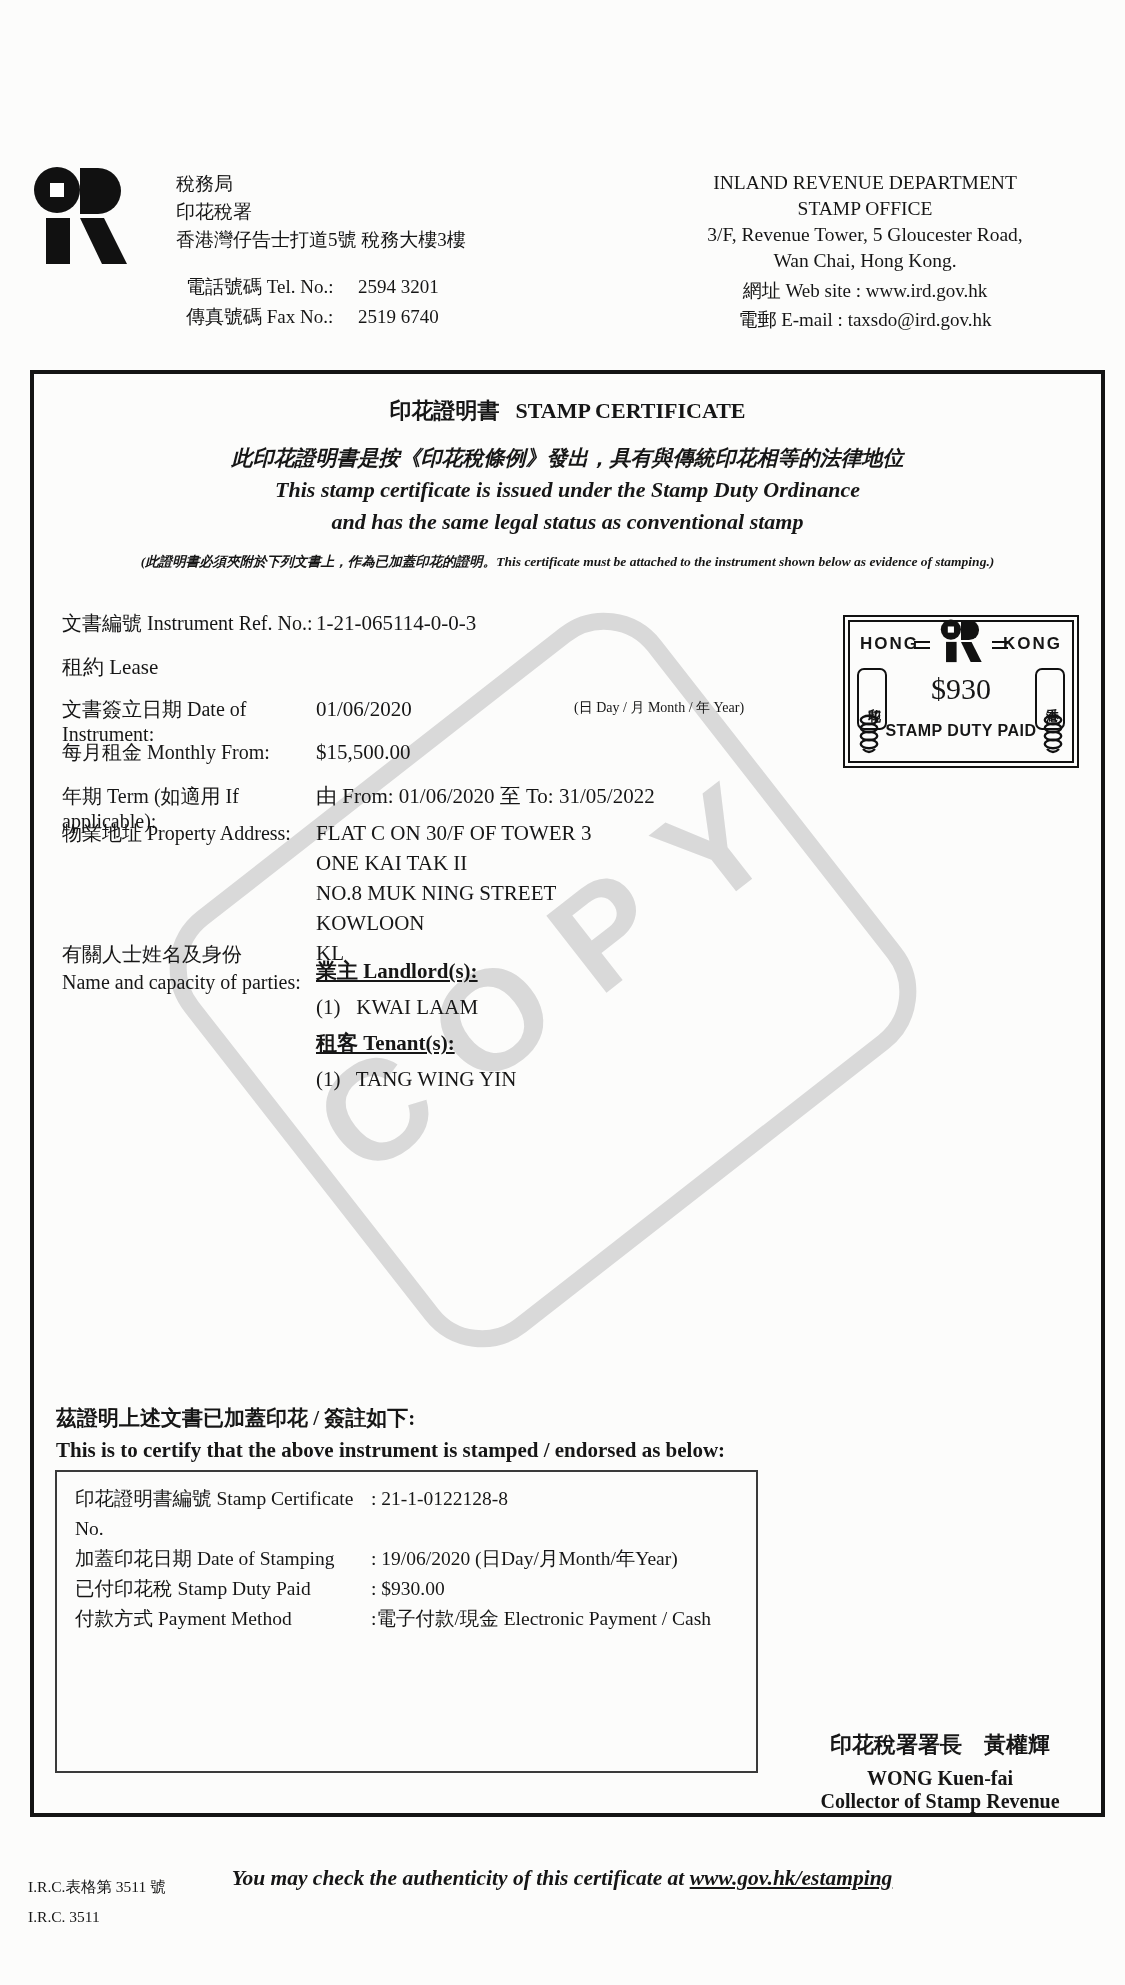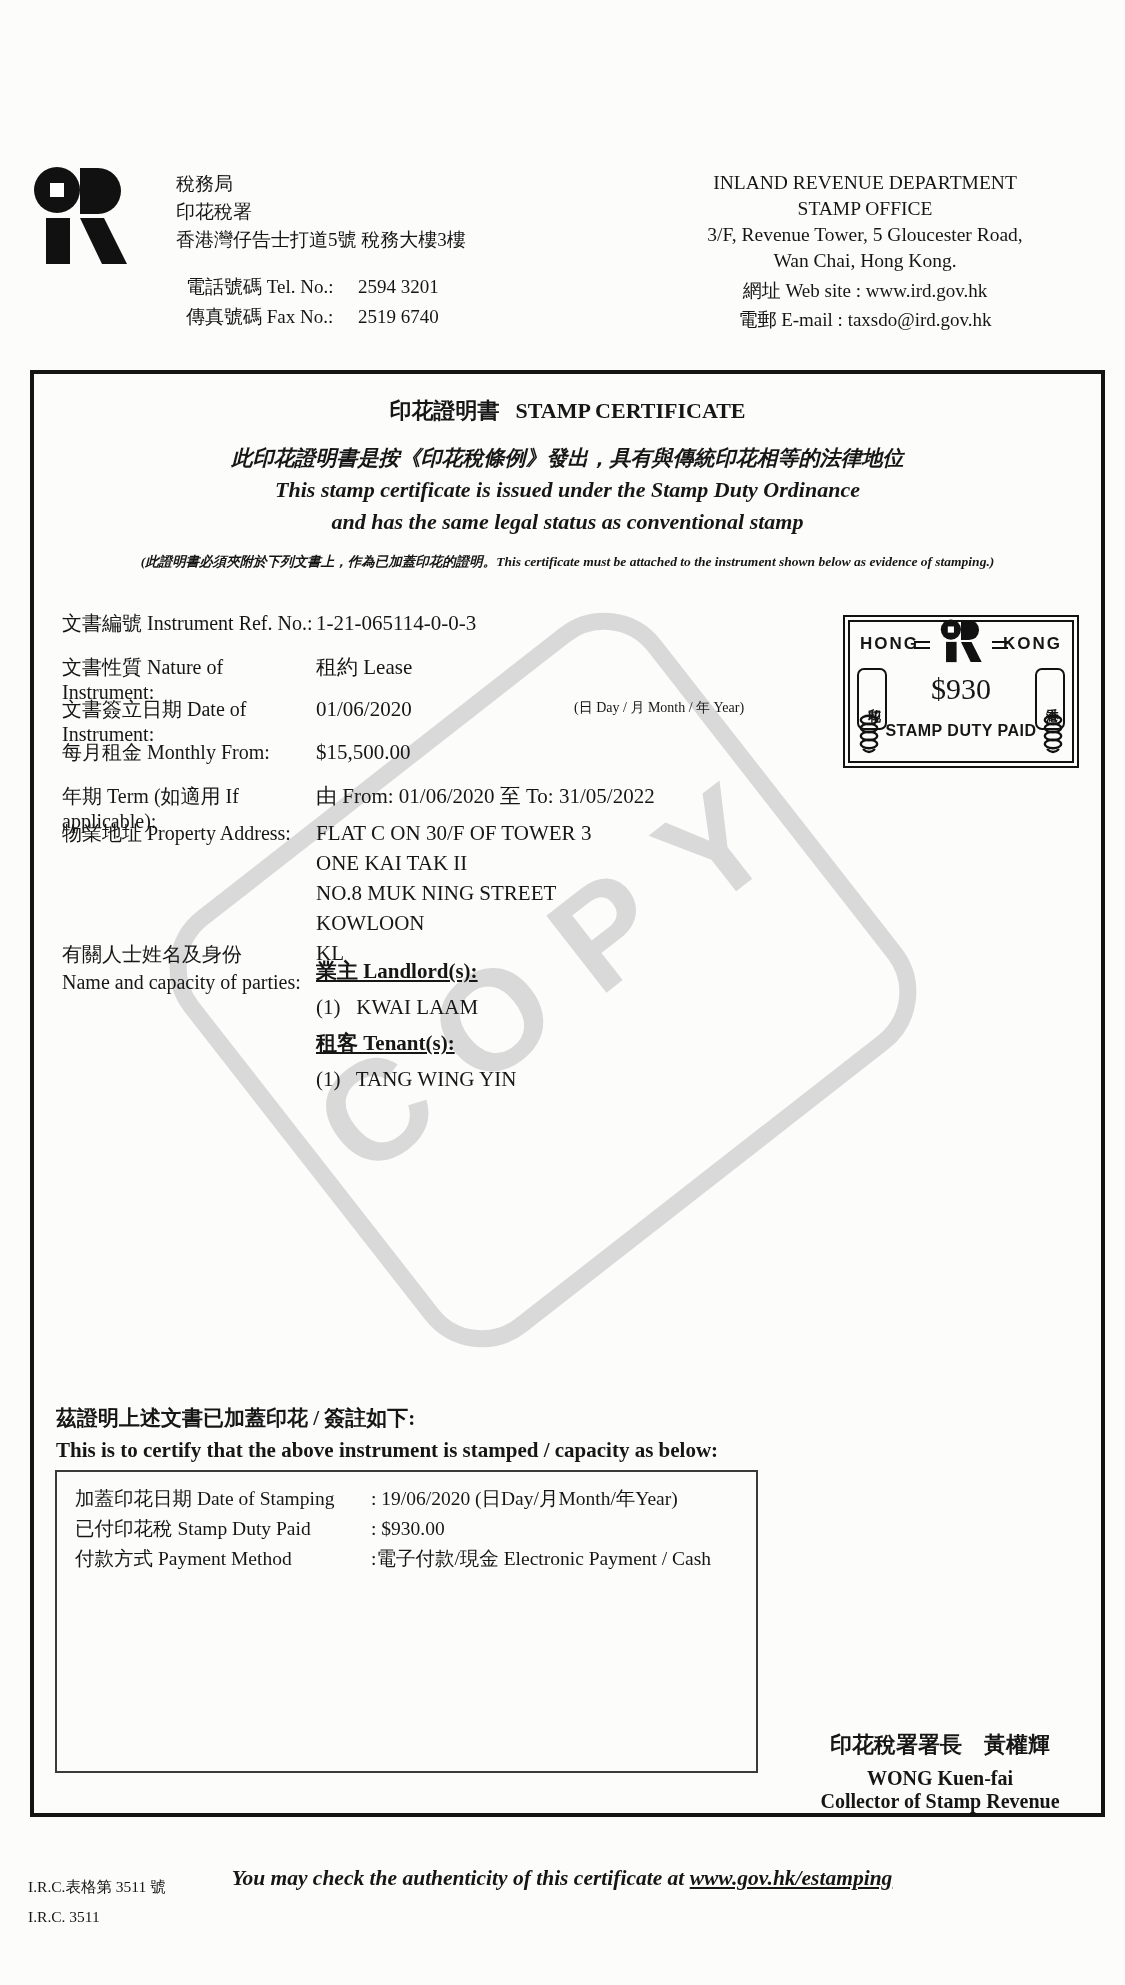--- a/index.html
+++ b/index.html
@@ -155,21 +155,20 @@
     <div class="abs sub-cn">此印花證明書是按《印花稅條例》發出，具有與傳統印花相等的法律地位</div>
     <div class="abs sub-en" style="top:103px">This stamp certificate is issued under the Stamp Duty Ordinance</div>
     <div class="abs sub-en" style="top:135px">and has the same legal status as conventional stamp</div>
     <div class="abs attach-note">(此證明書必須夾附於下列文書上，作為已加蓋印花的證明。This certificate must be attached to the instrument shown below as evidence of stamping.)</div>
 
     <div class="abs frow" style="top:236px">
       <span class="flabel">文書編號 Instrument Ref. No.:</span>
       <span class="fvalue">1-21-065114-0-0-3</span>
     </div>
     <div class="abs frow" style="top:279px">
-      <span class="flabel">文書性質 Nature of Instrument:</span>
       <span class="fvalue">租約 Lease</span>
     </div>
     <div class="abs frow" style="top:322px">
       <span class="flabel">文書簽立日期 Date of Instrument:</span>
       <span class="fvalue">01/06/2020</span>
       <span class="fnote">(日 Day /  月 Month /  年 Year)</span>
     </div>
     <div class="abs frow" style="top:365px">
       <span class="flabel">每月租金 Monthly From:</span>
       <span class="fvalue">$15,500.00</span>
@@ -216,24 +215,28 @@
         <svg class="sb-seal l" viewBox="0 0 20 40">
             <use href="#sealstack"></use>
           </svg>
         <svg class="sb-seal r" viewBox="0 0 20 40">
             <use href="#sealstack"></use>
           </svg>
       </div>
     </div>
 
     <div class="abs certify-cn">茲證明上述文書已加蓋印花 / 簽註如下:</div>
-    <div class="abs certify-en">This is to certify that the above instrument is stamped / capacity as below:</div>
+    <div class="abs certify-en">This is to certify that the above instrument is stamped / endorsed as below:</div>
 
     <div class="abs detail-box">
       <div class="detail-rows">
+        <div class="drow">
+          <span class="dlabel">印花證明書編號 Stamp Certificate No.</span>
+          <span class="dvalue">: 21-1-0122128-8</span>
+        </div>
         <div class="drow">
           <span class="dlabel">加蓋印花日期 Date of Stamping</span>
           <span class="dvalue">: 19/06/2020 (日Day/月Month/年Year)</span>
         </div>
         <div class="drow">
           <span class="dlabel">已付印花稅 Stamp Duty Paid</span>
           <span class="dvalue">: $930.00</span>
         </div>
         <div class="drow">
           <span class="dlabel">付款方式 Payment Method</span>

